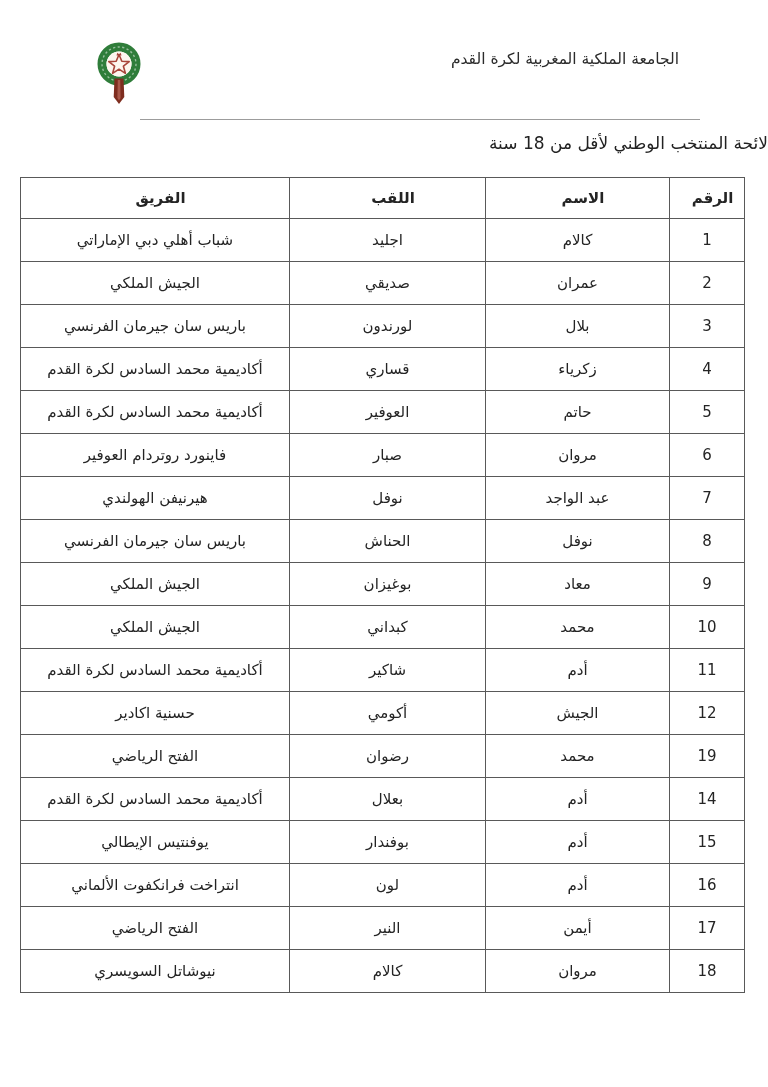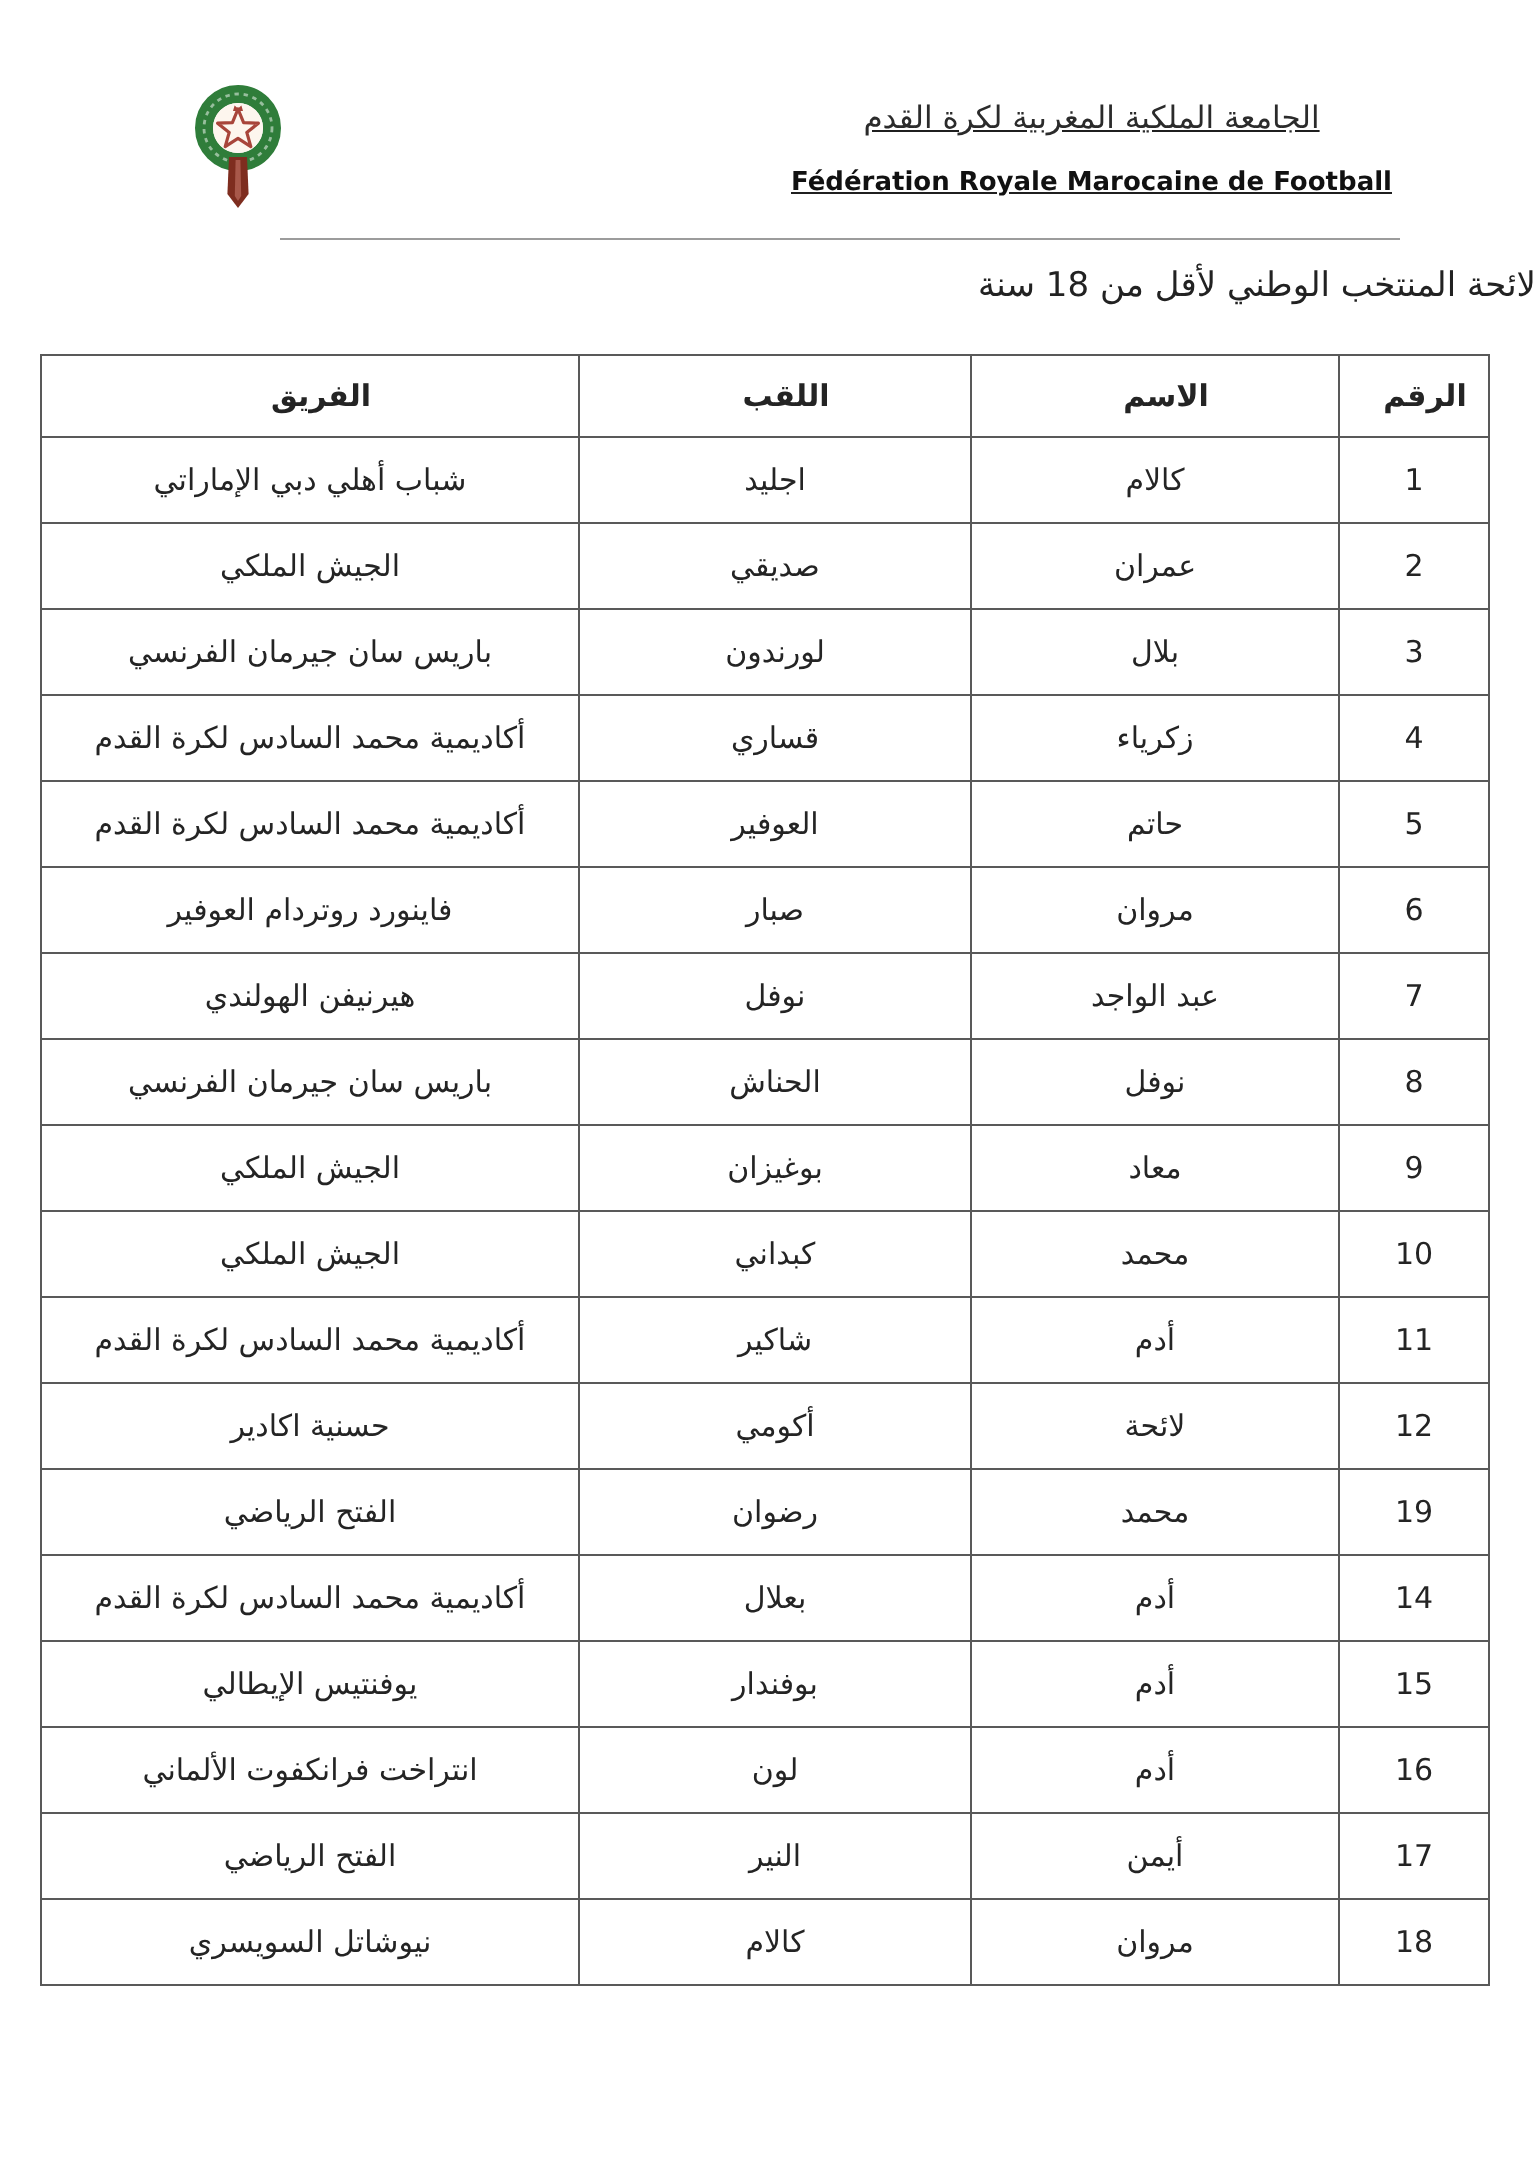--- a/index.html
+++ b/index.html
@@ -9,22 +9,22 @@
     font-family:"DejaVu Sans",sans-serif;
     color:#1f1f1f;
     position:relative;
     overflow:hidden;
   }
   .page{position:absolute;inset:0;}
 
   
   .logo{position:absolute;left:96px;top:40px;width:46px;height:68px;}
   .org-block{
-    position:absolute;right:72px;top:50px;
-    text-align:center;direction:rtl;text-decoration:underline;
+    position:absolute;right:89px;top:50px;
+    text-align:left;direction:rtl;
   }
   .org-ar{
     font-size:15.5px;color:#2b2b2b;letter-spacing:0;
     white-space:nowrap;
   }
   .org-fr{
     direction:ltr;
     margin-top:16px;
     font-size:13px;font-weight:bold;color:#111;
     white-space:nowrap;
@@ -78,21 +78,20 @@
 
       <path d="M20.5 15.5 L21.3 12.8 L23 14.3 L24.7 12.8 L25.5 15.5 Z" fill="#a8453a"></path>
 
       <path d="M18.5 38.5 L27.5 38.5 L28.3 57 L23 64 L17.7 57 Z" fill="#7e2d1f"></path>
       <path d="M21.8 40 L24.2 40 L24.6 58 L23 60.5 L21.4 58 Z" fill="#a8584a"></path>
     </svg>
   </div>
 
   <div class="org-block">
     <div class="org-ar">الجامعة الملكية المغربية لكرة القدم</div>
-    <div class="org-fr">Fédération Royale Marocaine de Football</div>
   </div>
 
   <div class="rule"></div>
 
   <div class="doc-title">لائحة المنتخب الوطني لأقل من 18 سنة</div>
 
   <div class="table-wrap">
     <table>
       <colgroup>
         <col class="c-num">
@@ -170,21 +169,21 @@
             <td>الجيش الملكي</td>
           </tr>
           <tr>
             <td class="num-cell">11</td>
             <td>أدم</td>
             <td>شاكير</td>
             <td>أكاديمية محمد السادس لكرة القدم</td>
           </tr>
           <tr>
             <td class="num-cell">12</td>
-            <td>لائحة</td>
+            <td>الجيش</td>
             <td>أكومي</td>
             <td>حسنية اكادير</td>
           </tr>
           <tr>
             <td class="num-cell">19</td>
             <td>محمد</td>
             <td>رضوان</td>
             <td>الفتح الرياضي</td>
           </tr>
           <tr>

